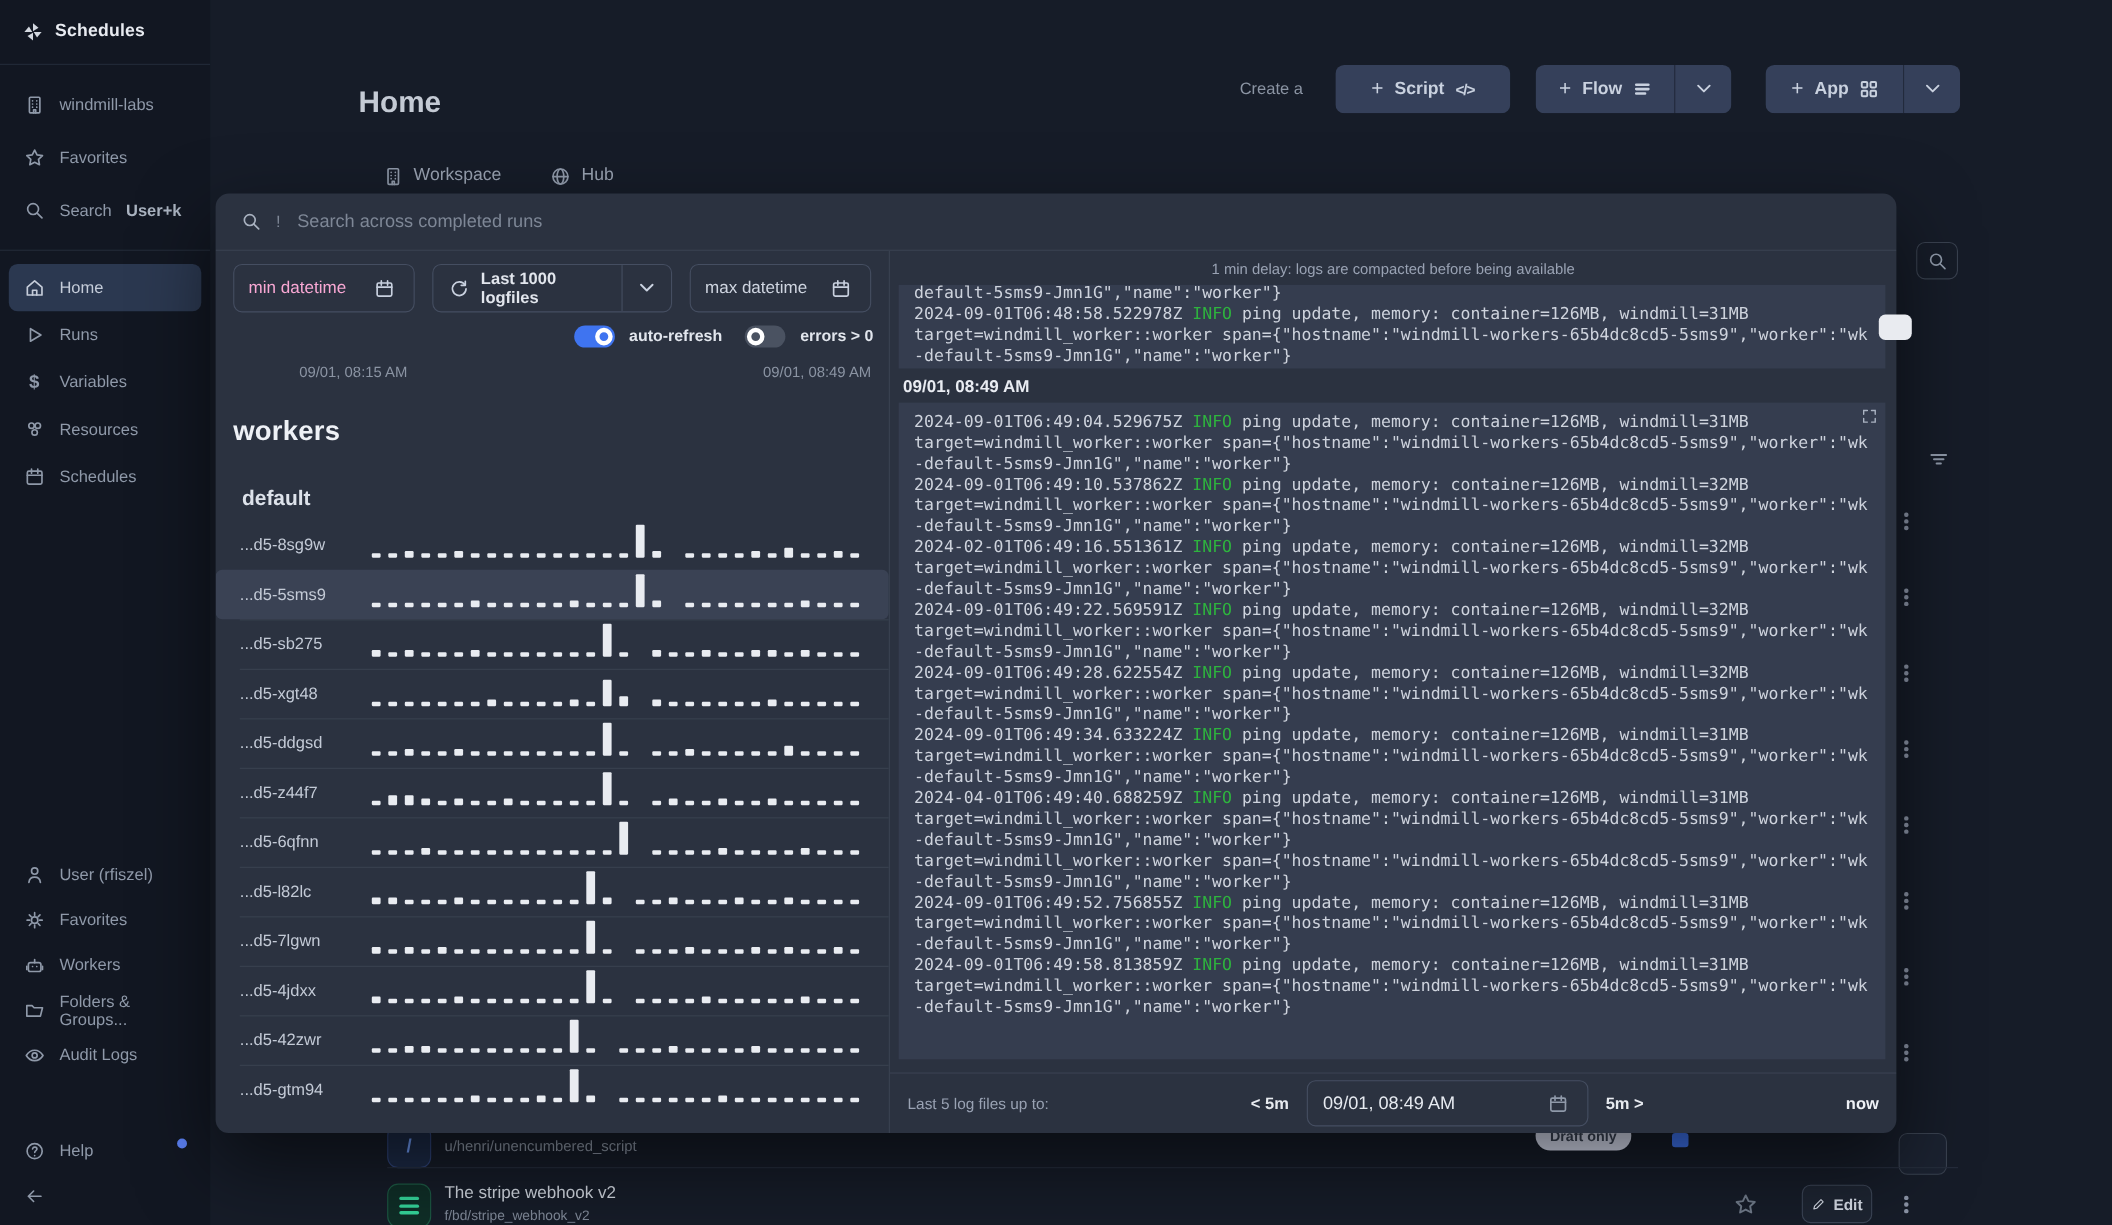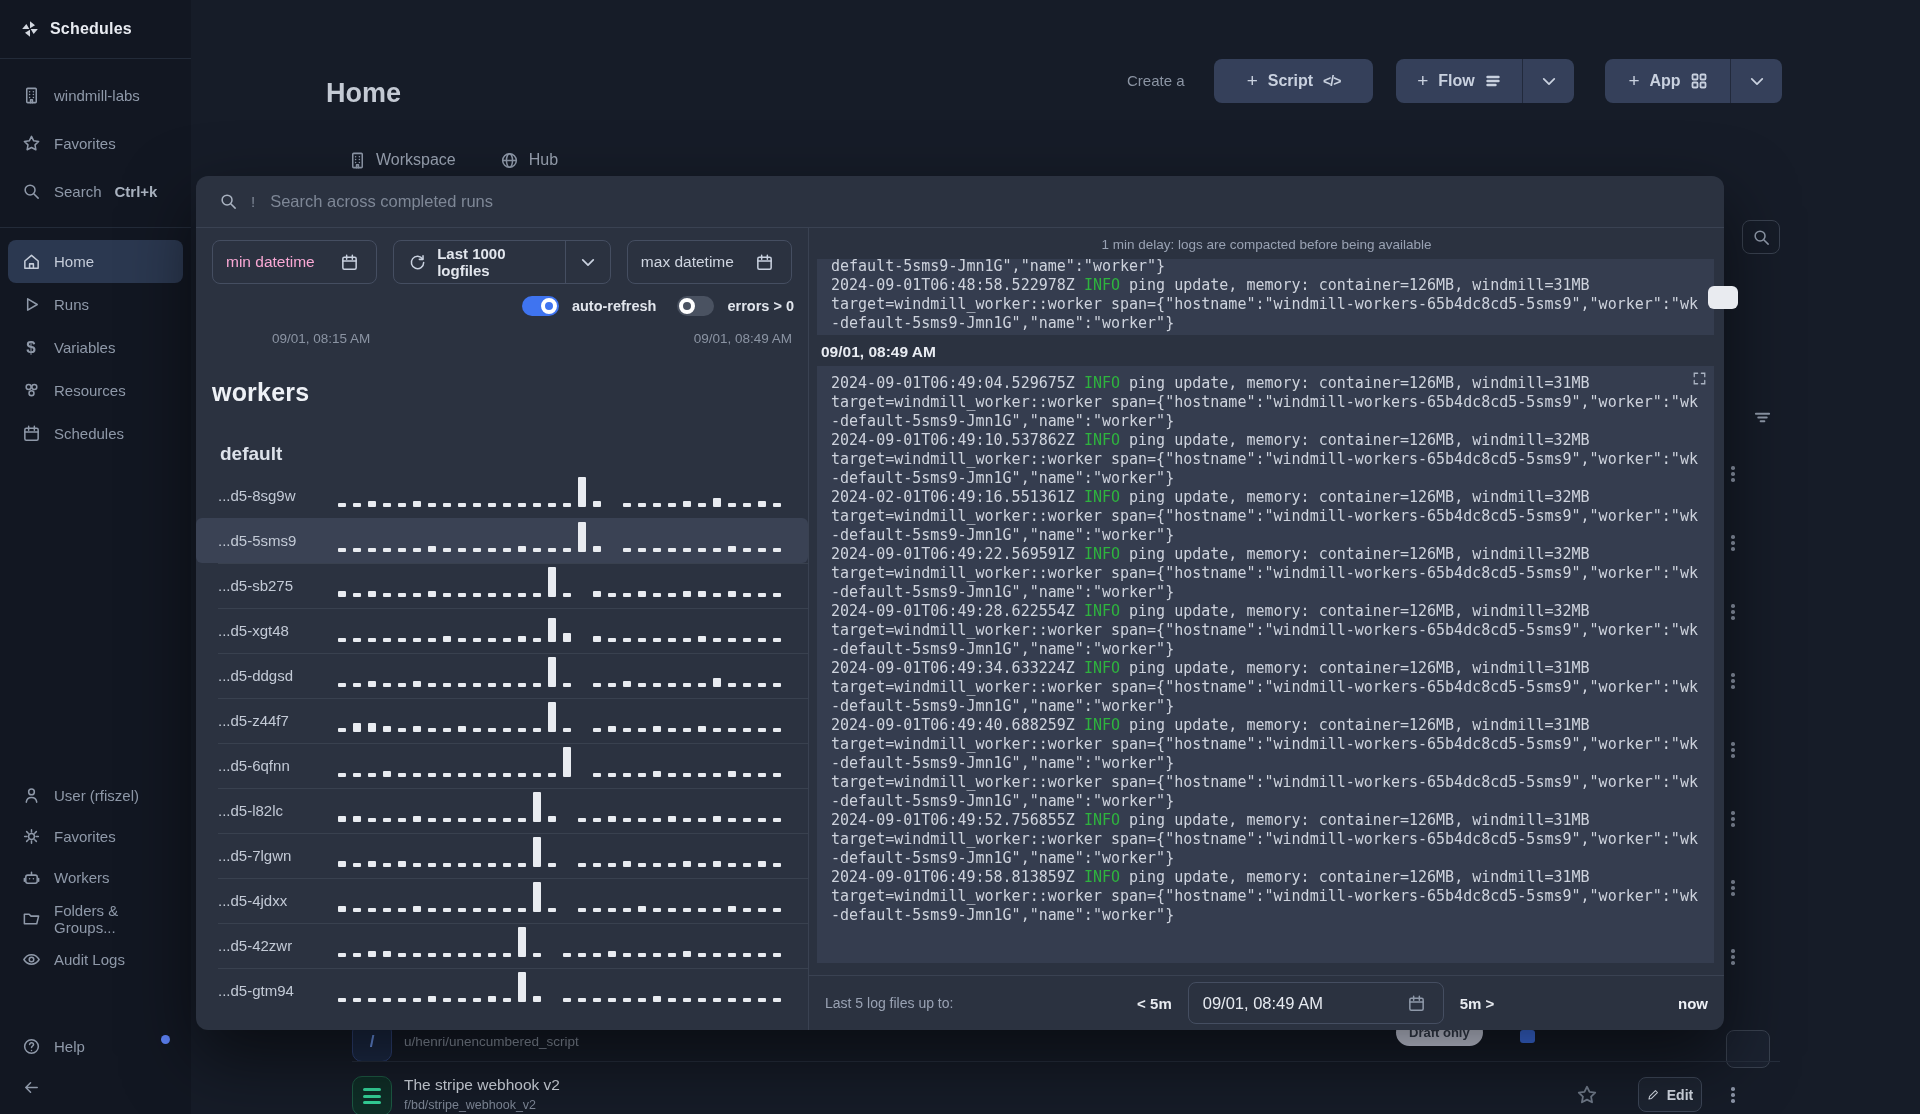--- a/index.html
+++ b/index.html
@@ -170,21 +170,21 @@
         <span>Favorites</span>
       </div>
       <div class="sb-item">
         <span class="ic">
           <svg viewBox="0 0 20 20">
               <circle cx="8.5" cy="8.5" r="5.2"></circle>
               <path d="M12.6 12.6 17 17"></path>
             </svg>
         </span>
         <span>Search</span>
-        <span class="shortcut">Ctrl+k</span>
+        <span class="shortcut">User+k</span>
       </div>
     </div>
     <div class="sb-divider"></div>
 
     <nav class="sb-nav">
       <div class="sb-item active">
         <span class="ic">
           <svg viewBox="0 0 20 20">
               <path d="M3 9.5 10 3.5l7 6V17H3z"></path>
               <path d="M8 17v-4.5h4V17"></path>
@@ -1006,21 +1006,21 @@
     <div><span class="ts">2024-09-01T06:49:28.622554Z</span> <span class="lvl">INFO</span> <span class="msg">ping update, memory: container=126MB, windmill=32MB</span></div>
     <div class="target">target=windmill_worker::worker span={"hostname":"windmill-workers-65b4dc8cd5-5sms9","worker":"wk-default-5sms9-Jmn1G","name":"worker"}</div>
   </div>
 
   <div class="log-entry">
     <div><span class="ts">2024-09-01T06:49:34.633224Z</span> <span class="lvl">INFO</span> <span class="msg">ping update, memory: container=126MB, windmill=31MB</span></div>
     <div class="target">target=windmill_worker::worker span={"hostname":"windmill-workers-65b4dc8cd5-5sms9","worker":"wk-default-5sms9-Jmn1G","name":"worker"}</div>
   </div>
 
   <div class="log-entry">
-    <div><span class="ts">2024-09-01T06:49:40.688259Z</span> <span class="lvl">INFO</span> <span class="msg">ping update, memory: container=126MB, windmill=31MB</span></div>
+    <div><span class="ts">2024-04-01T06:49:40.688259Z</span> <span class="lvl">INFO</span> <span class="msg">ping update, memory: container=126MB, windmill=31MB</span></div>
     <div class="target">target=windmill_worker::worker span={"hostname":"windmill-workers-65b4dc8cd5-5sms9","worker":"wk-default-5sms9-Jmn1G","name":"worker"}</div>
   </div>
 
   <div class="log-entry">
     <div class="target">target=windmill_worker::worker span={"hostname":"windmill-workers-65b4dc8cd5-5sms9","worker":"wk-default-5sms9-Jmn1G","name":"worker"}</div>
   </div>
 
   <div class="log-entry">
     <div><span class="ts">2024-09-01T06:49:52.756855Z</span> <span class="lvl">INFO</span> <span class="msg">ping update, memory: container=126MB, windmill=31MB</span></div>
     <div class="target">target=windmill_worker::worker span={"hostname":"windmill-workers-65b4dc8cd5-5sms9","worker":"wk-default-5sms9-Jmn1G","name":"worker"}</div>

